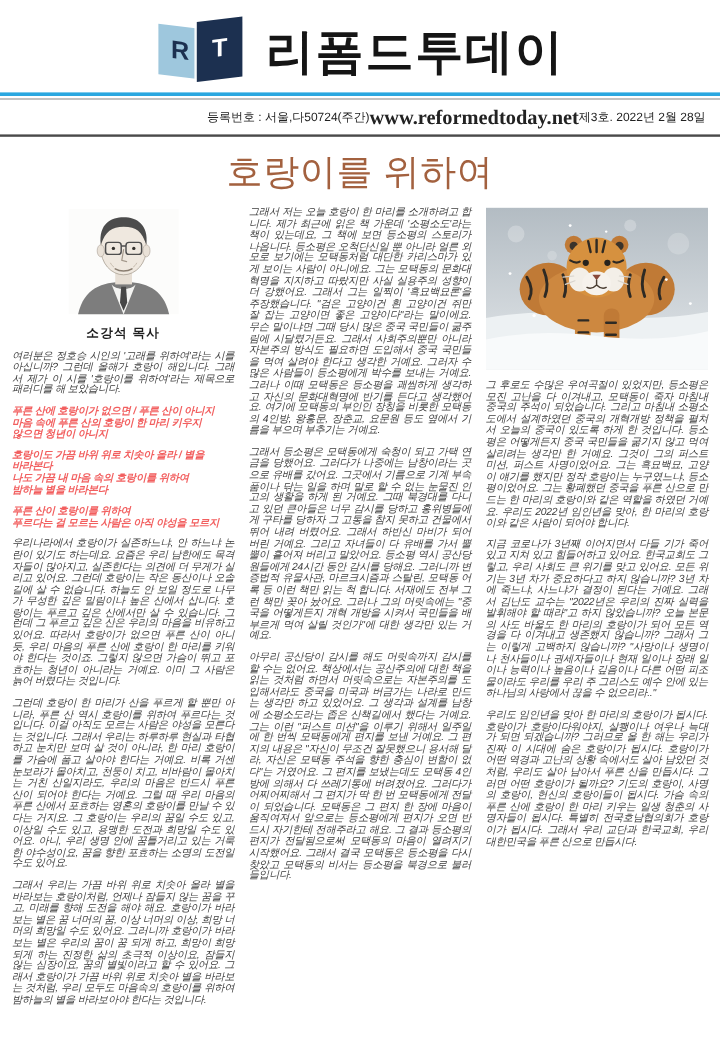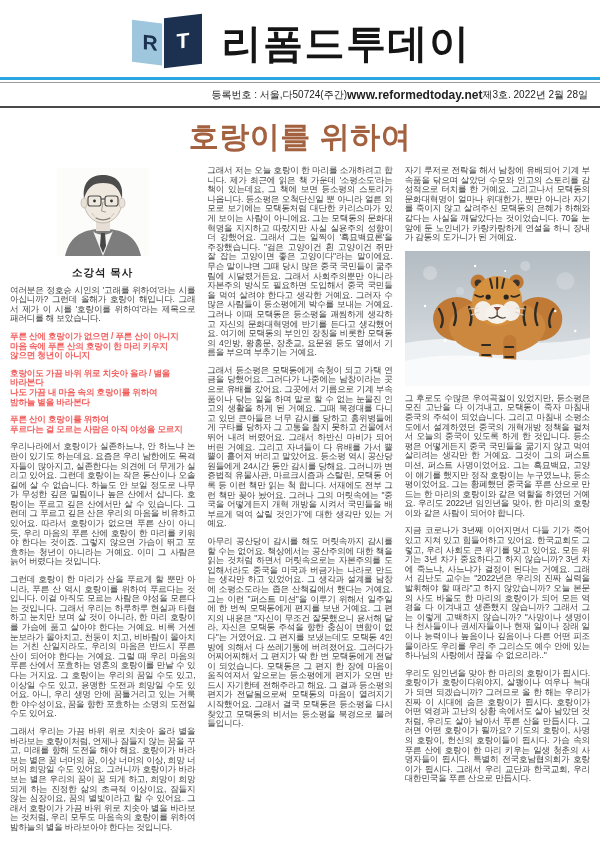--- a/index.html
+++ b/index.html
@@ -31,34 +31,34 @@
     font-family:Liberation Sans, sans-serif;
   }
   .blue-rule { height:3px; background:#2aa7e0; margin-top:5px; }
   
   .infobar {
     display:flex; justify-content:flex-end; align-items:center;
     margin-top:2px; padding:5px 12px 4px;
     border-top:1px solid #9a9a9a; border-bottom:2px solid #4a4a4a;
     font-size:10px; color:#222222;
   }
-  .infobar .site { font-weight:700; font-size:12px; }
+  .infobar .site { font-weight:700; font-size:17px;font-family:Liberation Serif, serif; }
   
   .article-title {
-    text-align:center; color:#a3613f; font-size:30px; font-weight:700;
+    text-align:center; color:#a3613f; font-size:30px; font-weight:400;
     margin:9px 0 8px; letter-spacing:0.5px;
   }
   
   .columns { display:flex; gap:12px; padding:0 10px; align-items:flex-start; }
   .col {
     flex:1 1 0; min-width:0;
     font-size:8.6px; line-height:9.6px; letter-spacing:-0.2px;
     color:#3d3d3d; text-align:justify; word-break:break-all;
   }
-  .col p { margin:0 0 8px; }
+  .col p { margin:0 0 8px;font-style:italic; }
   .poem {
     color:#f25f5f; font-weight:700; white-space:pre-line;
     text-align:left; word-break:keep-all; overflow-wrap:break-word;
   }
   
   .author { width:104px; margin:2px auto 8px; text-align:center; }
   .author svg { display:block; margin:0 auto; }
   .author figcaption {
     margin-top:12px; font-size:10.5px; font-weight:700; color:#1e1e1e;
     letter-spacing:1px;
@@ -128,21 +128,20 @@
       <p>그래서 우리는 가끔 바위 위로 치솟아 올라 별을 바라보는 호랑이처럼, 언제나 잠들지 않는 꿈을 꾸고, 미래를 향해 도전을 해야 해요. 호랑이가 바라보는 별은 꿈 너머의 꿈, 이상 너머의 이상, 희망 너머의 희망일 수도 있어요. 그러니까 호랑이가 바라보는 별은 우리의 꿈이 꿈 되게 하고, 희망이 희망되게 하는 진정한 삶의 초극적 이상이요, 잠들지 않는 심장이요, 꿈의 별빛이라고 할 수 있어요. 그래서 호랑이가 가끔 바위 위로 치솟아 별을 바라보는 것처럼, 우리 모두도 마음속의 호랑이를 위하여 밤하늘의 별을 바라보아야 한다는 것입니다.</p>
     </section>
 
     <section class="col">
       <p>그래서 저는 오늘 호랑이 한 마리를 소개하려고 합니다. 제가 최근에 읽은 책 가운데 '소평소도'라는 책이 있는데요, 그 책에 보면 등소평의 스토리가 나옵니다. 등소평은 오척단신일 뿐 아니라 얼른 외모로 보기에는 모택동처럼 대단한 카리스마가 있게 보이는 사람이 아니에요. 그는 모택동의 문화대혁명을 지지하고 따랐지만 사실 실용주의 성향이 더 강했어요. 그래서 그는 일찍이 '흑묘백묘론'을 주장했습니다. "검은 고양이건 흰 고양이건 쥐만 잘 잡는 고양이면 좋은 고양이다"라는 말이에요. 무슨 말이냐면 그때 당시 많은 중국 국민들이 굶주림에 시달렸거든요. 그래서 사회주의뿐만 아니라 자본주의 방식도 필요하면 도입해서 중국 국민들을 먹여 살려야 한다고 생각한 거예요. 그러자 수 많은 사람들이 등소평에게 박수를 보내는 거예요. 그러나 이때 모택동은 등소평을 괘씸하게 생각하고 자신의 문화대혁명에 반기를 든다고 생각했어요. 여기에 모택동의 부인인 장칭을 비롯한 모택동의 4인방, 왕홍문, 장춘교, 요문원 등도 옆에서 기름을 부으며 부추기는 거예요.</p>
       <p>그래서 등소평은 모택동에게 숙청이 되고 가택 연금을 당했어요. 그러다가 나중에는 남창이라는 곳으로 유배를 갔어요. 그곳에서 기름으로 기계 부속품이나 닦는 일을 하며 말로 할 수 없는 눈물진 인고의 생활을 하게 된 거예요. 그때 북경대를 다니고 있던 큰아들은 너무 감시를 당하고 홍위병들에게 구타를 당하자 그 고통을 참지 못하고 건물에서 뛰어 내려 버렸어요. 그래서 하반신 마비가 되어 버린 거예요. 그리고 자녀들이 다 유배를 가서 뿔뿔이 흩어져 버리고 말았어요. 등소평 역시 공산당원들에게 24시간 동안 감시를 당해요. 그러니까 변증법적 유물사관, 마르크시즘과 스탈린, 모택동 어록 등 이런 책만 읽는 척 합니다. 서재에도 전부 그런 책만 꽂아 놨어요. 그러나 그의 머릿속에는 "중국을 어떻게든지 개혁 개방을 시켜서 국민들을 배부르게 먹여 살릴 것인가"에 대한 생각만 있는 거예요.</p>
       <p>아무리 공산당이 감시를 해도 머릿속까지 감시를 할 수는 없어요. 책상에서는 공산주의에 대한 책을 읽는 것처럼 하면서 머릿속으로는 자본주의를 도입해서라도 중국을 미국과 버금가는 나라로 만드는 생각만 하고 있었어요. 그 생각과 설계를 남창에 소평소도라는 좁은 산책길에서 했다는 거예요. 그는 이런 "퍼스트 미션"을 이루기 위해서 일주일에 한 번씩 모택동에게 편지를 보낸 거예요. 그 편지의 내용은 "자신이 무조건 잘못했으니 용서해 달라, 자신은 모택동 주석을 향한 충심이 변함이 없다"는 거였어요. 그 편지를 보냈는데도 모택동 4인방에 의해서 다 쓰레기통에 버려졌어요. 그러다가 어찌어찌해서 그 편지가 딱 한 번 모택동에게 전달이 되었습니다. 모택동은 그 편지 한 장에 마음이 움직여져서 앞으로는 등소평에게 편지가 오면 반드시 자기한테 전해주라고 해요. 그 결과 등소평의 편지가 전달됨으로써 모택동의 마음이 열려지기 시작했어요. 그래서 결국 모택동은 등소평을 다시 찾았고 모택동의 비서는 등소평을 북경으로 불러들입니다.</p>
     </section>
 
     <section class="col">
-      <p>자기 루저로 전락을 해서 남창에 유배되어 기계 부속품을 닦으며 살았던 수모와 인고의 스토리를 감성적으로 터치를 한 거예요. 그리고나서 모택동의 문화대혁명이 얼마나 위대한가, 뿐만 아니라 자기를 죽이지 않고 살려주신 모택동의 은혜가 하해와 같다는 사실을 깨달았다는 것이었습니다. 70을 눈앞에 둔 노인네가 카랑카랑하게 연설을 하니 장내가 감동의 도가니가 된 거예요.</p>
       <figure class="tiger-fig">
         <svg viewBox="0 0 185 135" preserveAspectRatio="none" aria-hidden="true">
           <defs>
             <linearGradient id="sky" x1="0" y1="0" x2="0" y2="1">
               <stop offset="0" stop-color="#b3bcc3"></stop>
               <stop offset="1" stop-color="#e2e6e9"></stop>
             </linearGradient>
           </defs>
           <rect width="185" height="135" fill="url(#sky)"></rect>
           <circle cx="25" cy="22" r="7" fill="#ffffff" opacity="0.25"></circle>

